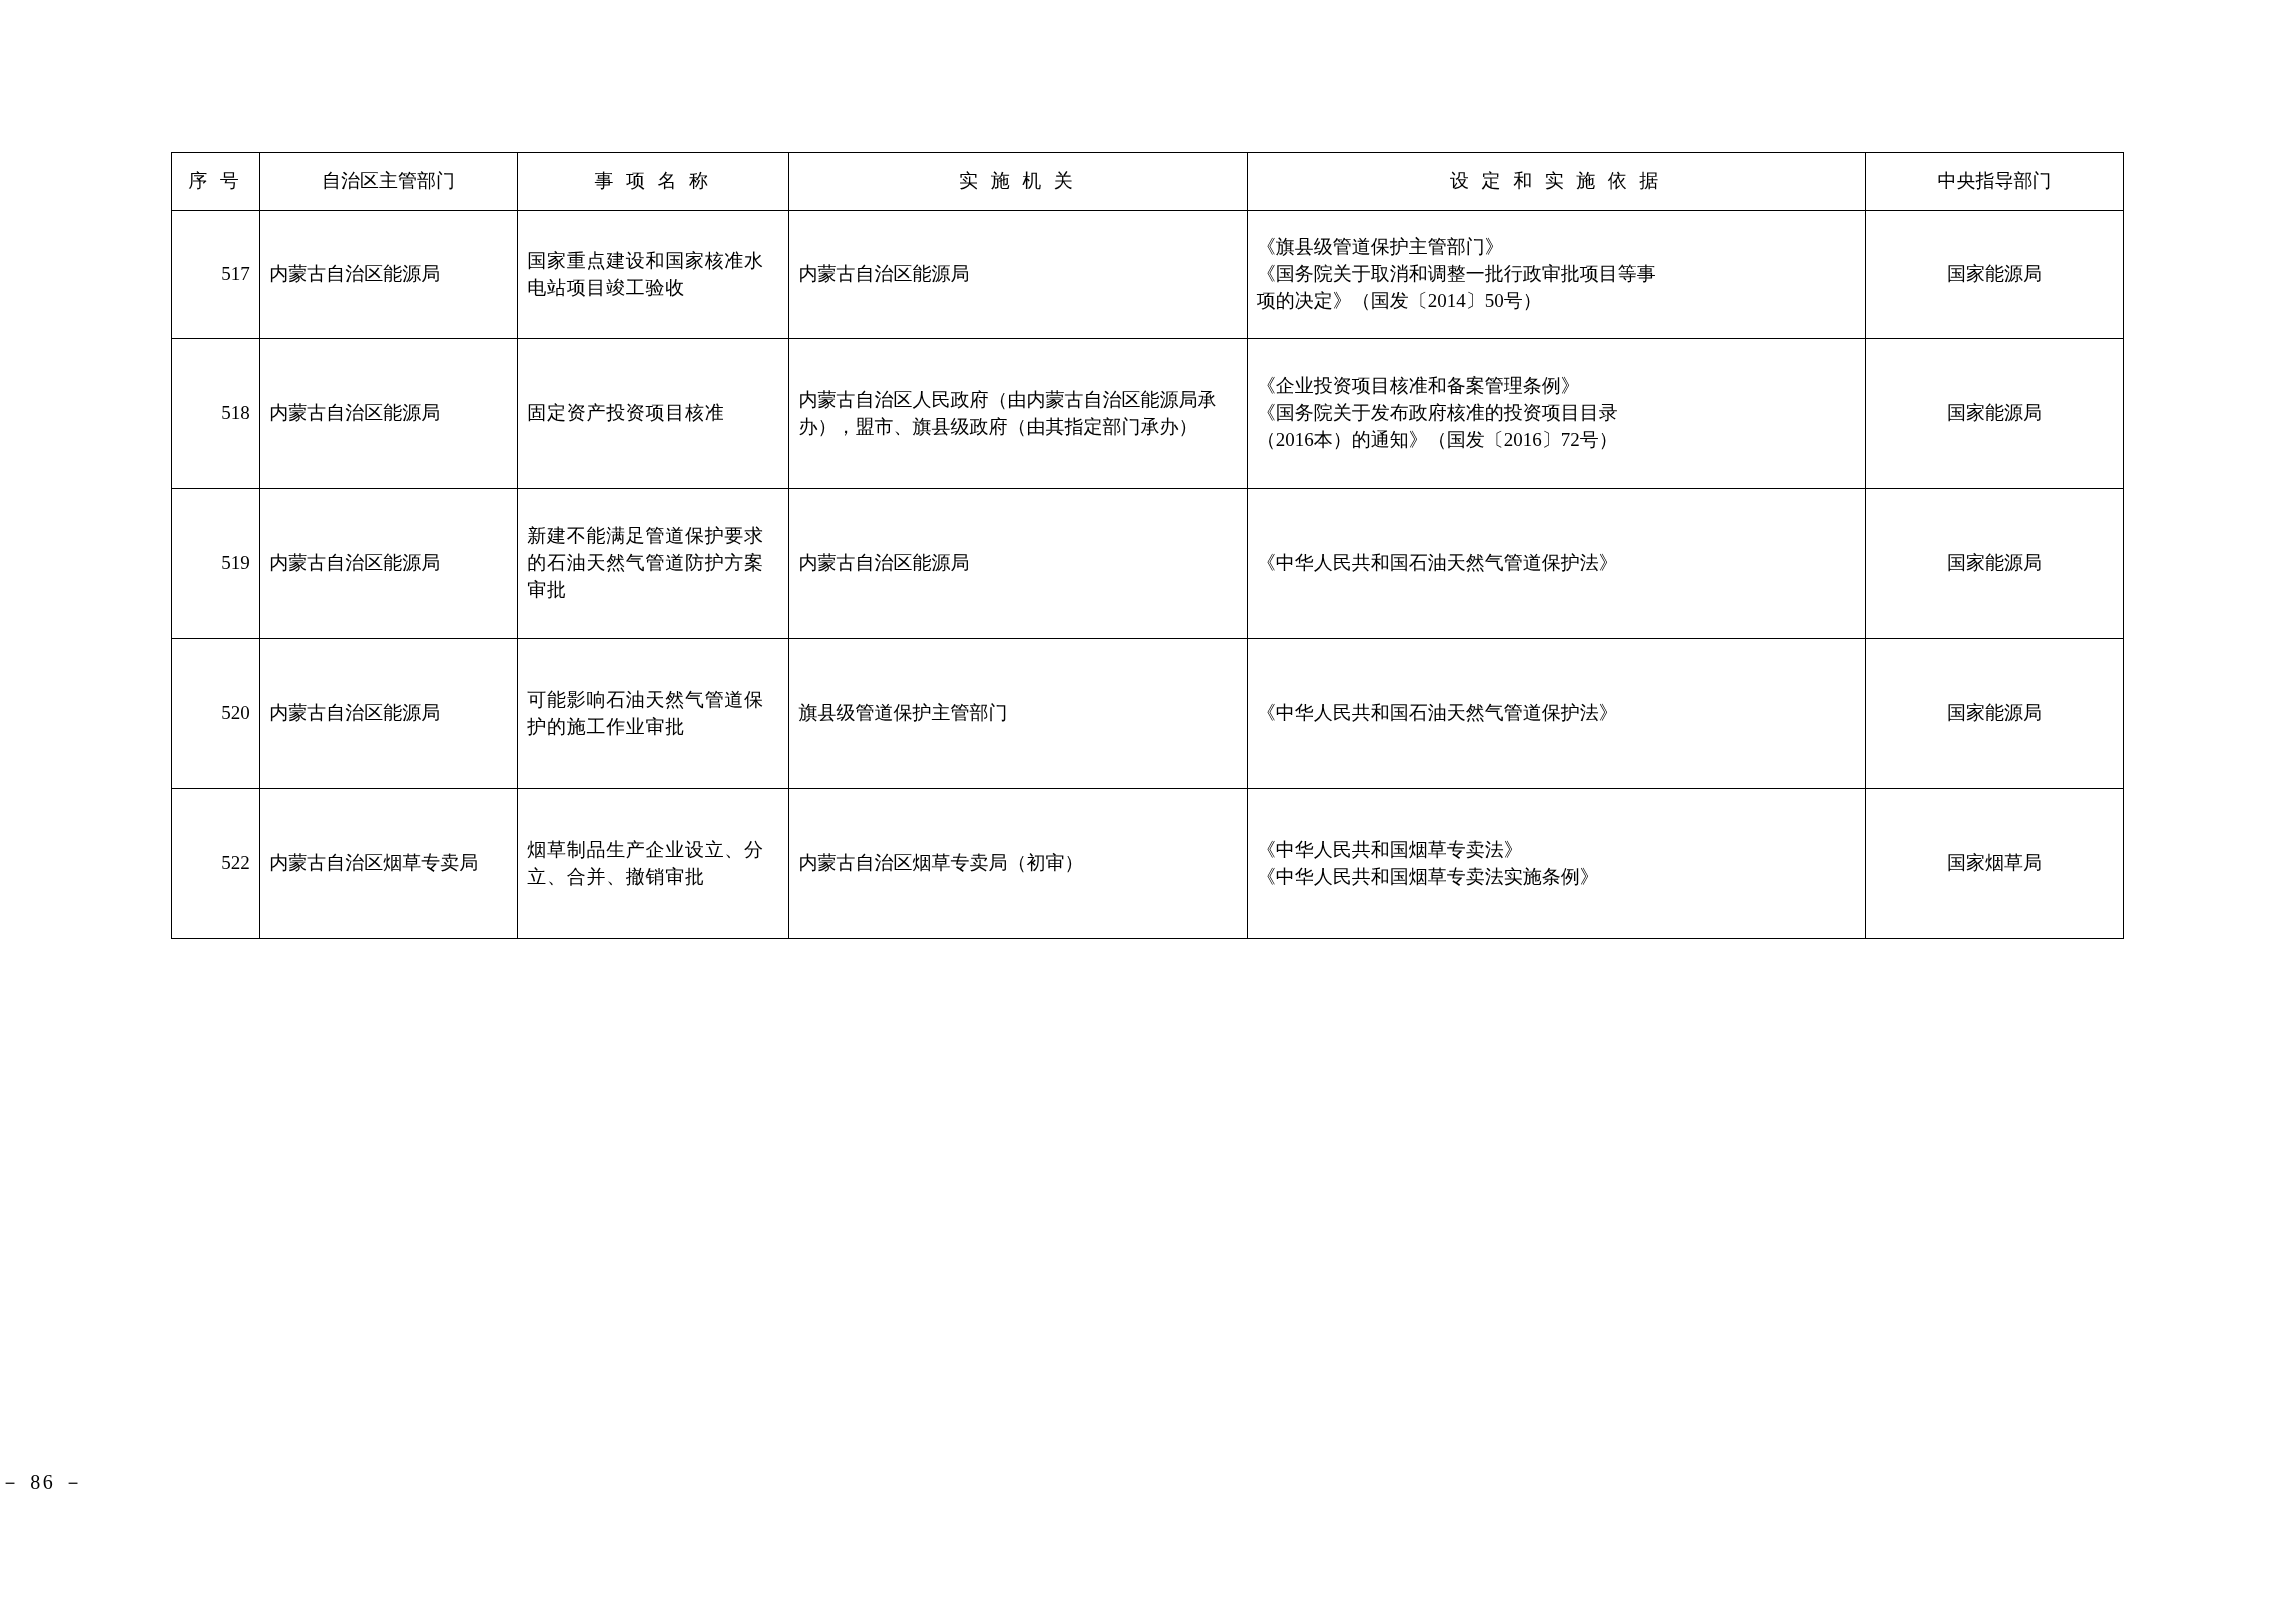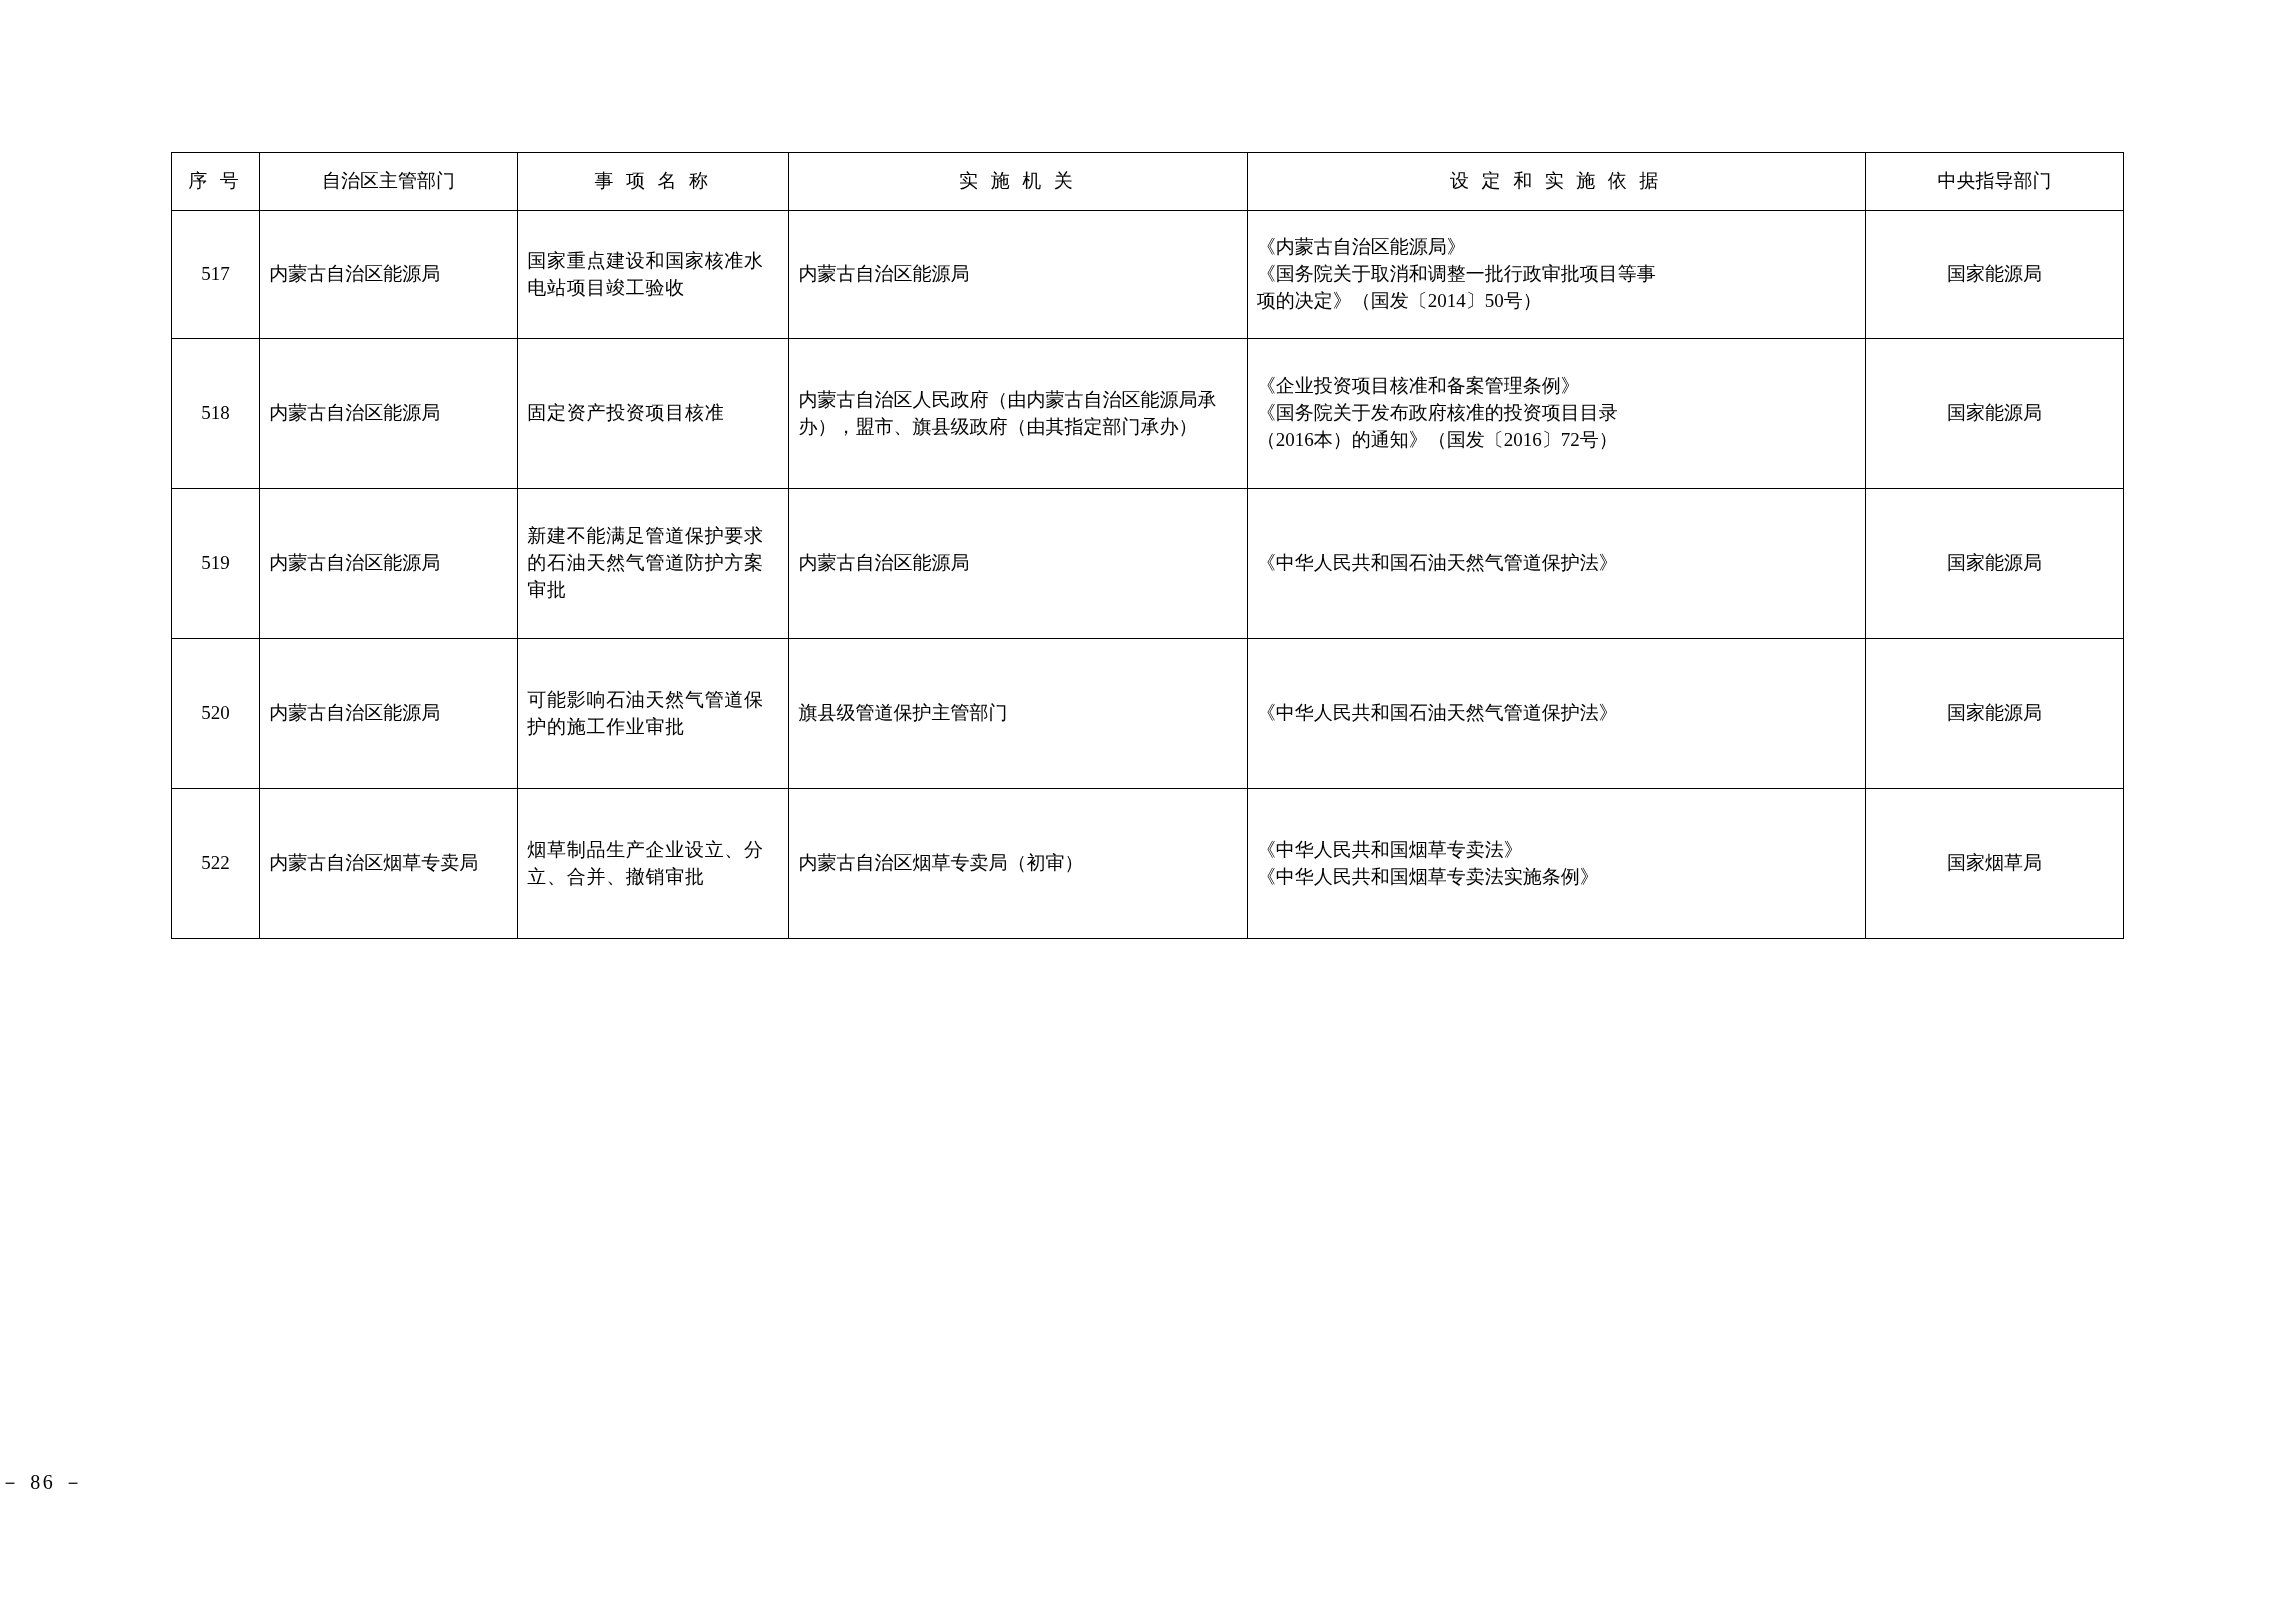--- a/index.html
+++ b/index.html
@@ -52,21 +52,21 @@
     height: 52px;
     text-align: center;
     font-weight: normal;
     letter-spacing: 3.9px;
     padding: 2.6px 3.9px;
   }
   table.reg-table thead th.no-space {
     letter-spacing: 0px;
   }
   td.idx {
-    text-align: center;
+    text-align: right;
     font-size: 19.6px;
   }
   td.dept, td.item, td.org {
     text-align: left;
   }
   td.item {
     letter-spacing: 0.7px;
   }
   td.basis {
     text-align: left;
@@ -112,21 +112,21 @@
         </tr>
       </thead>
       <tbody>
 
         <tr>
           <td class="idx">517</td>
           <td class="dept">内蒙古自治区能源局</td>
           <td class="item">国家重点建设和国家核准水电站项目竣工验收</td>
           <td class="org">内蒙古自治区能源局</td>
           <td class="basis">
-            <span class="cellline">《内蒙古自治区能源局》</span>
+            <span class="cellline">《旗县级管道保护主管部门》</span>
             <span class="cellline">《国务院关于取消和调整一批行政审批项目等事</span>
             <span class="cellline">项的决定》（国发〔2014〕50号）</span>
           </td>
           <td class="central">国家能源局</td>
         </tr>
 
         <tr class="tall">
           <td class="idx">518</td>
           <td class="dept">内蒙古自治区能源局</td>
           <td class="item">固定资产投资项目核准</td>

